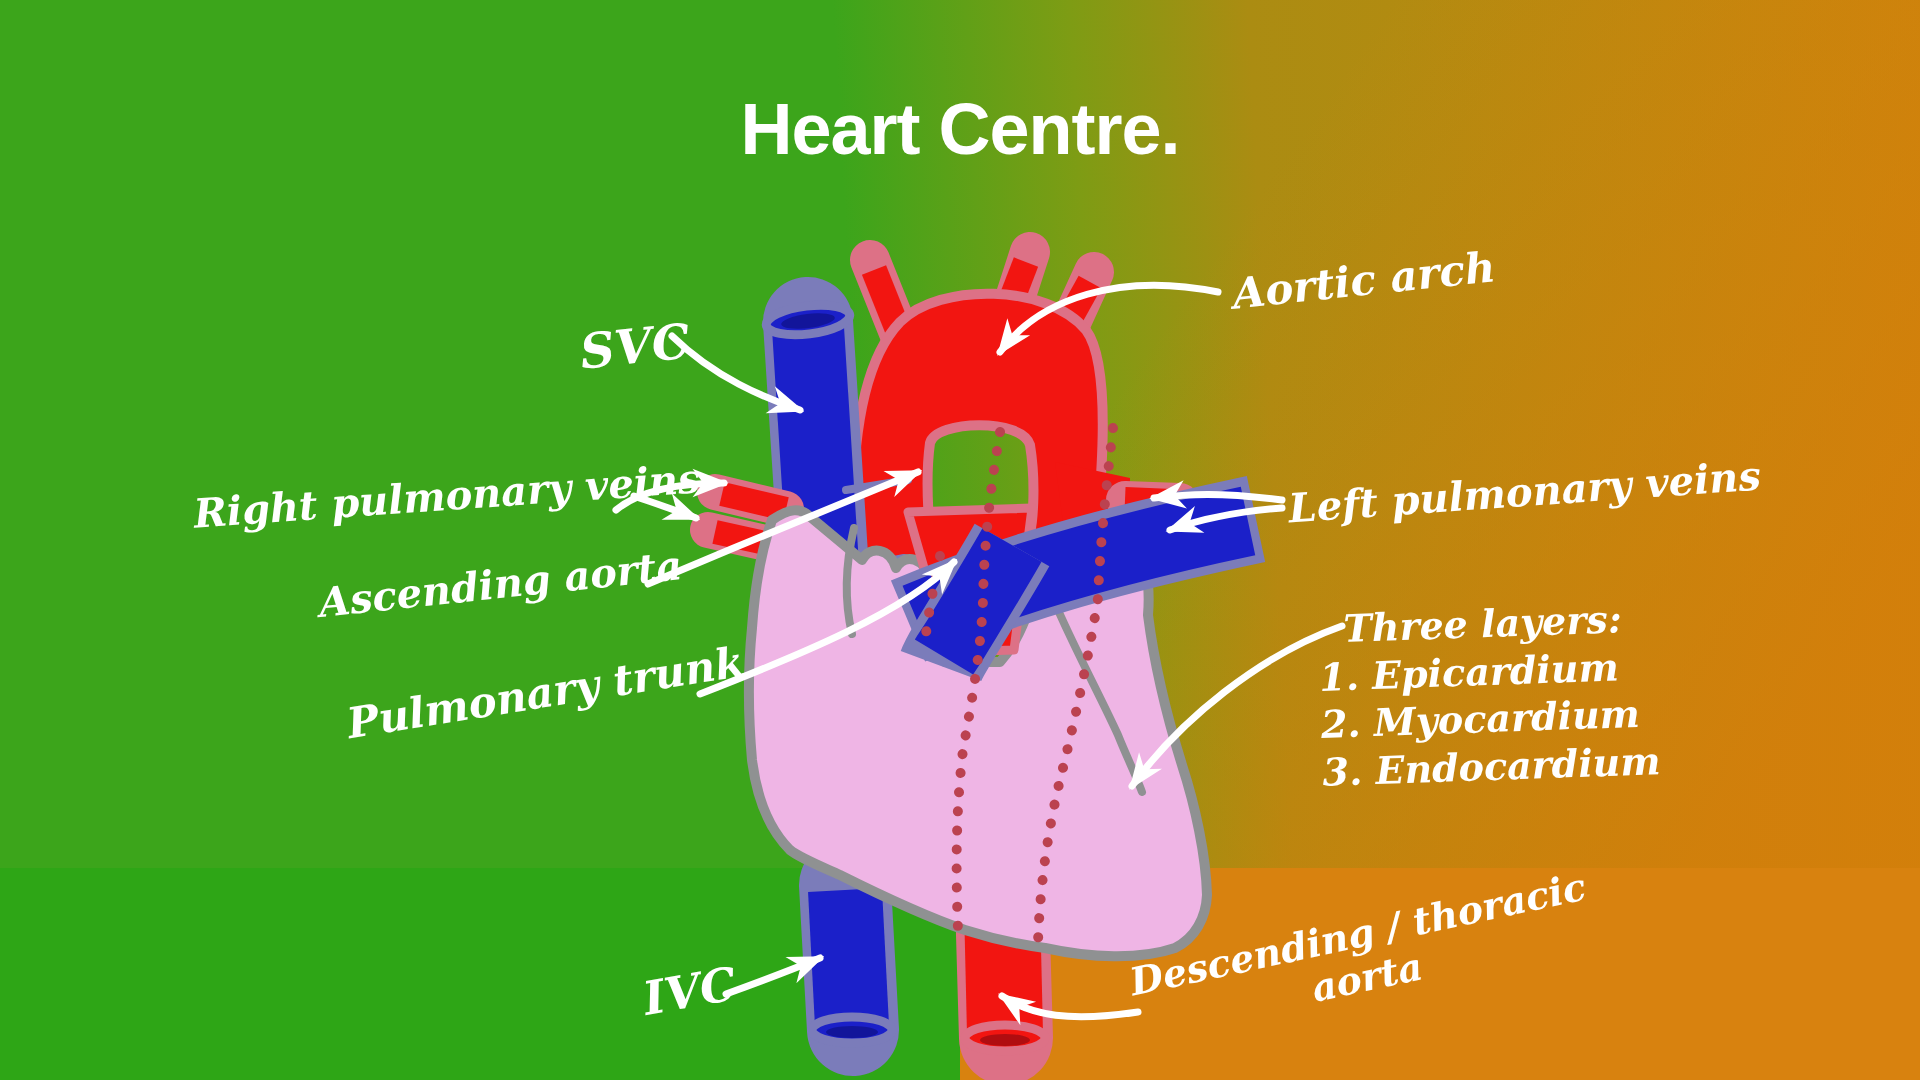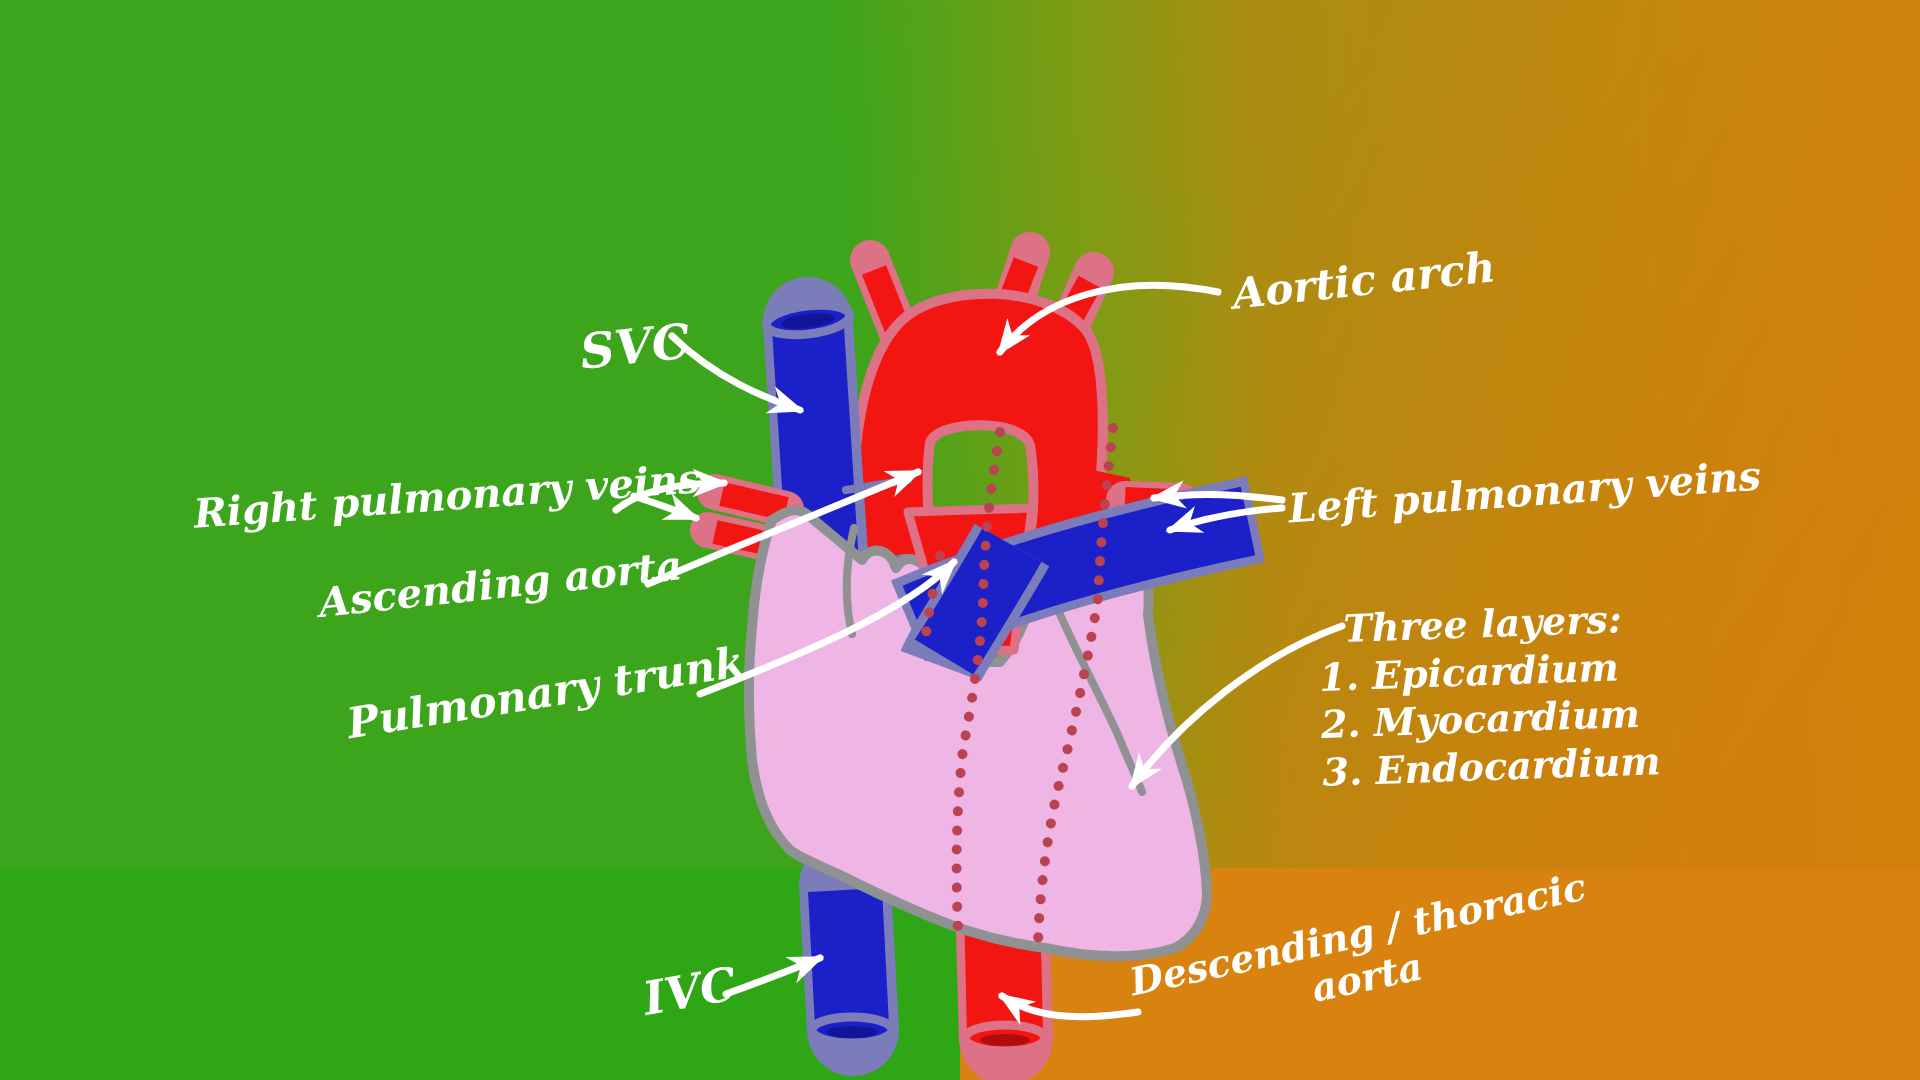--- a/index.html
+++ b/index.html
@@ -143,20 +143,21 @@
     <path d="M700,694 C800,655 905,612 954,562" marker-end="url(#ah)"></path>
     <path d="M726,994 C770,978 796,968 820,958" marker-end="url(#ah)"></path>
     <path d="M1282,500 C1220,492 1188,494 1154,498" marker-end="url(#ah)"></path>
     <path d="M1282,508 C1230,512 1198,520 1170,530" marker-end="url(#ah)"></path>
     <path d="M1342,626 C1260,655 1180,720 1132,786" marker-end="url(#ah)"></path>
     <path d="M1138,1012 C1070,1022 1032,1016 1002,996" marker-end="url(#ah)"></path>
   </g>
 </svg>
 
 <div class="title">
+  <div>Heart Centre.</div>
 </div>
 
 <div class="lbl lbl-svc">SVC</div>
 <div class="lbl lbl-aortic-arch">Aortic arch</div>
 <div class="lbl lbl-rpv">Right pulmonary veins</div>
 <div class="lbl lbl-asc">Ascending aorta</div>
 <div class="lbl lbl-ptrunk">Pulmonary trunk</div>
 <div class="lbl lbl-ivc">IVC</div>
 <div class="lbl lbl-lpv">Left pulmonary veins</div>
 

